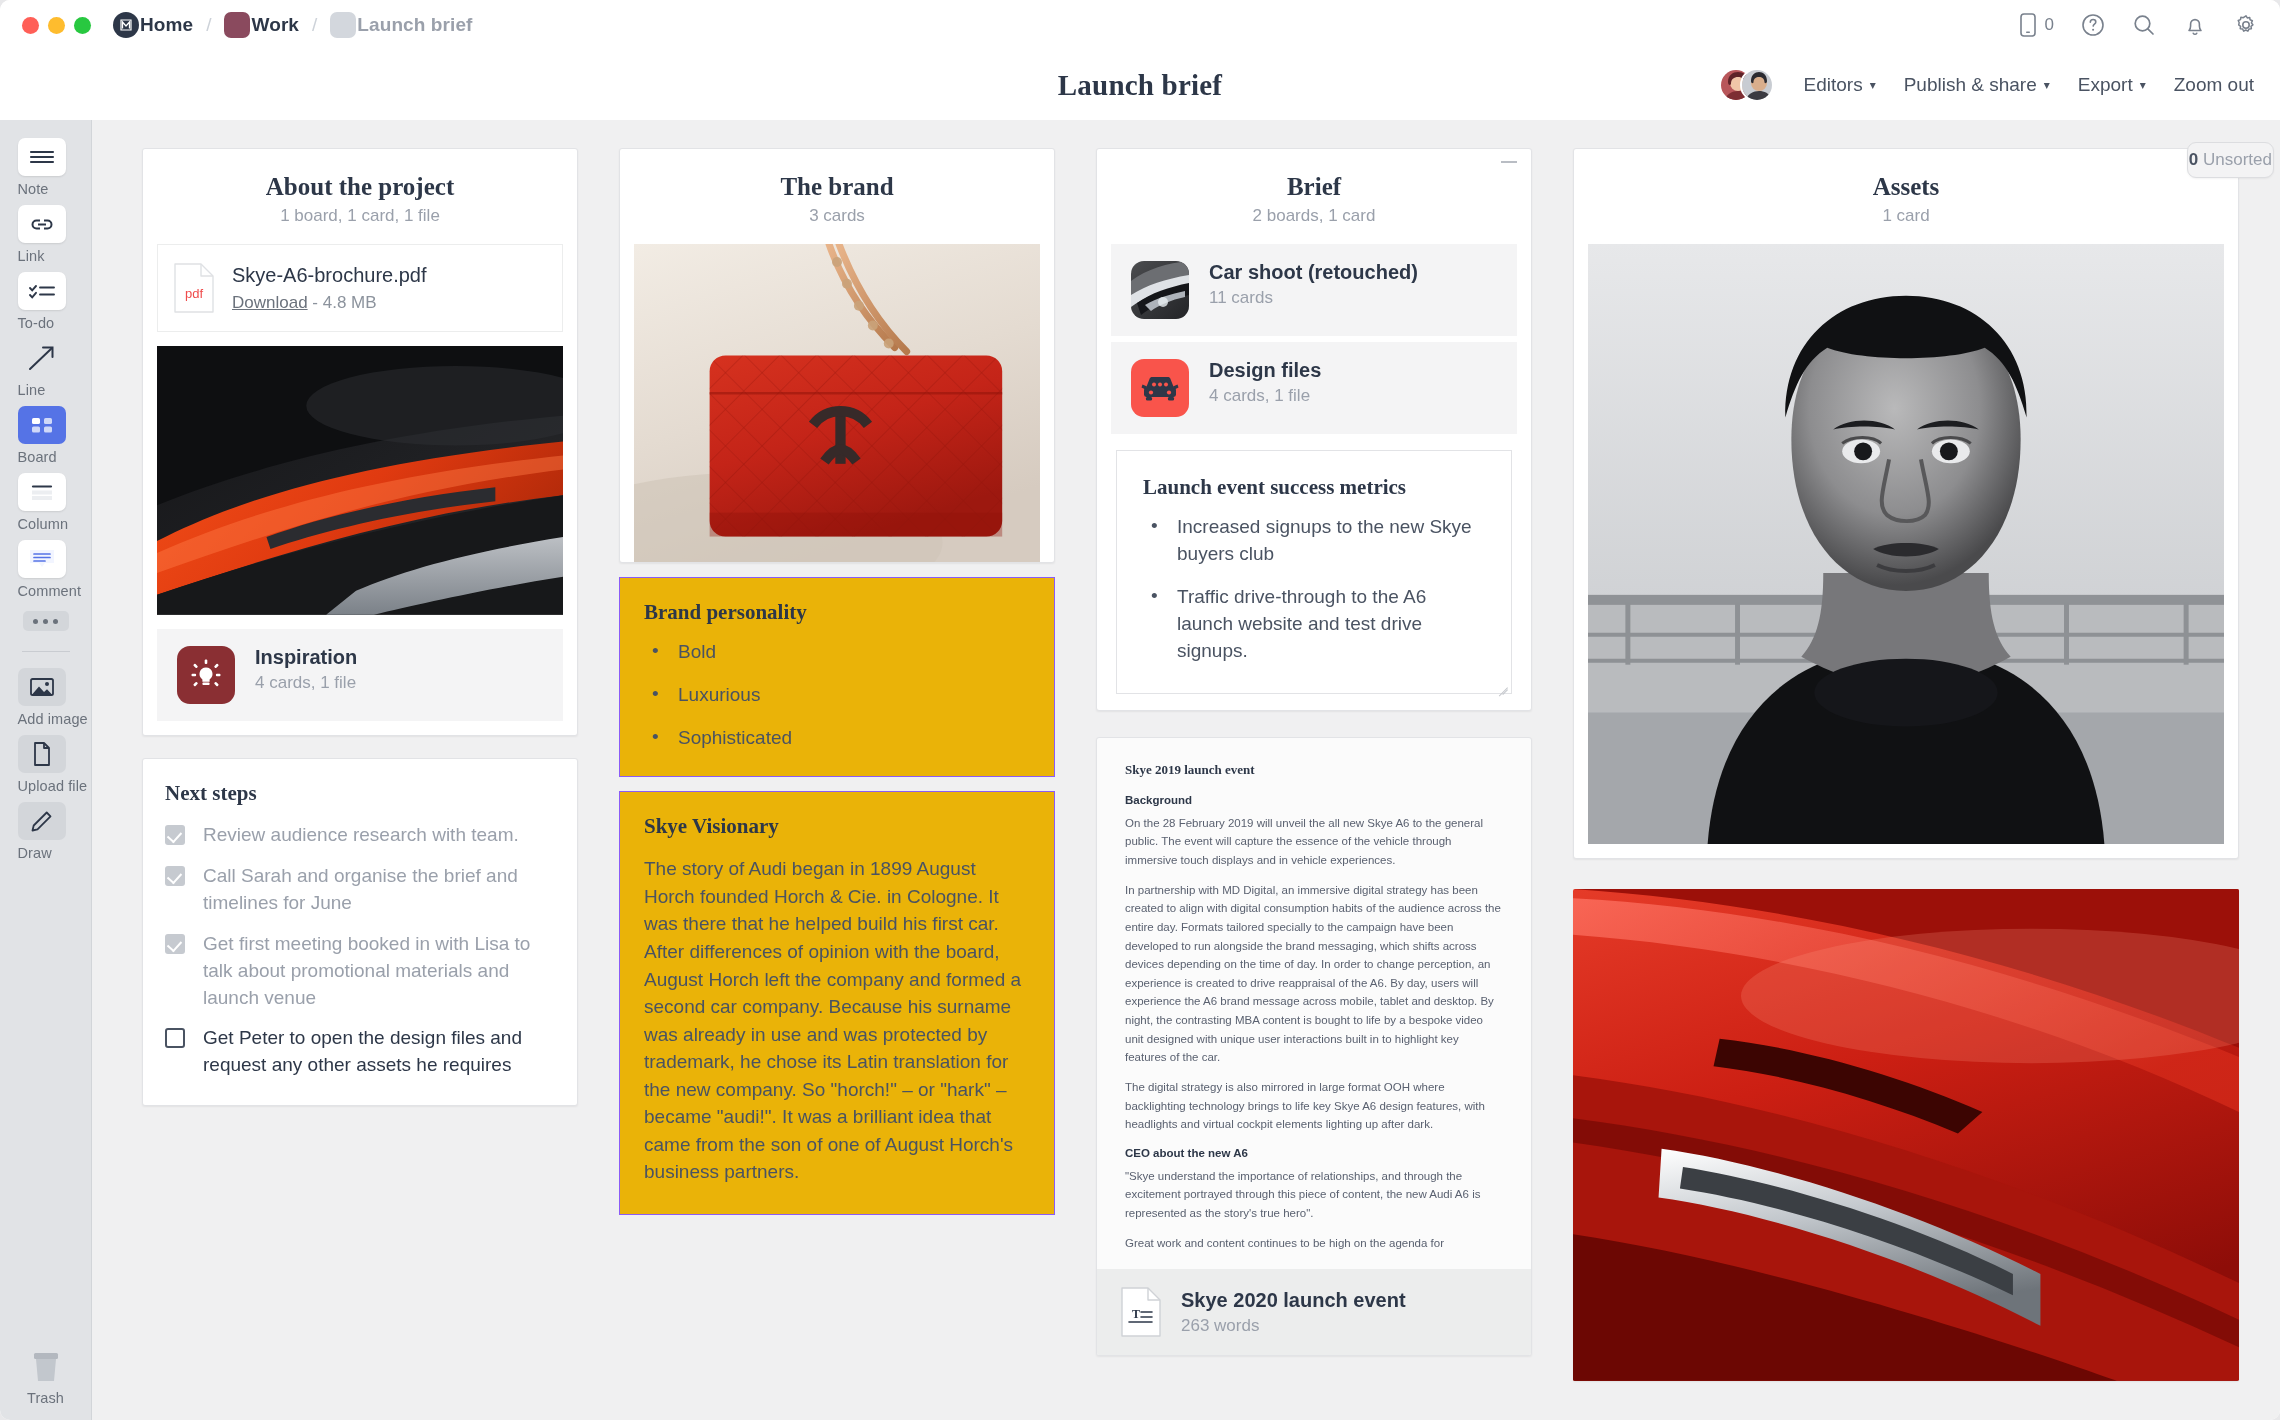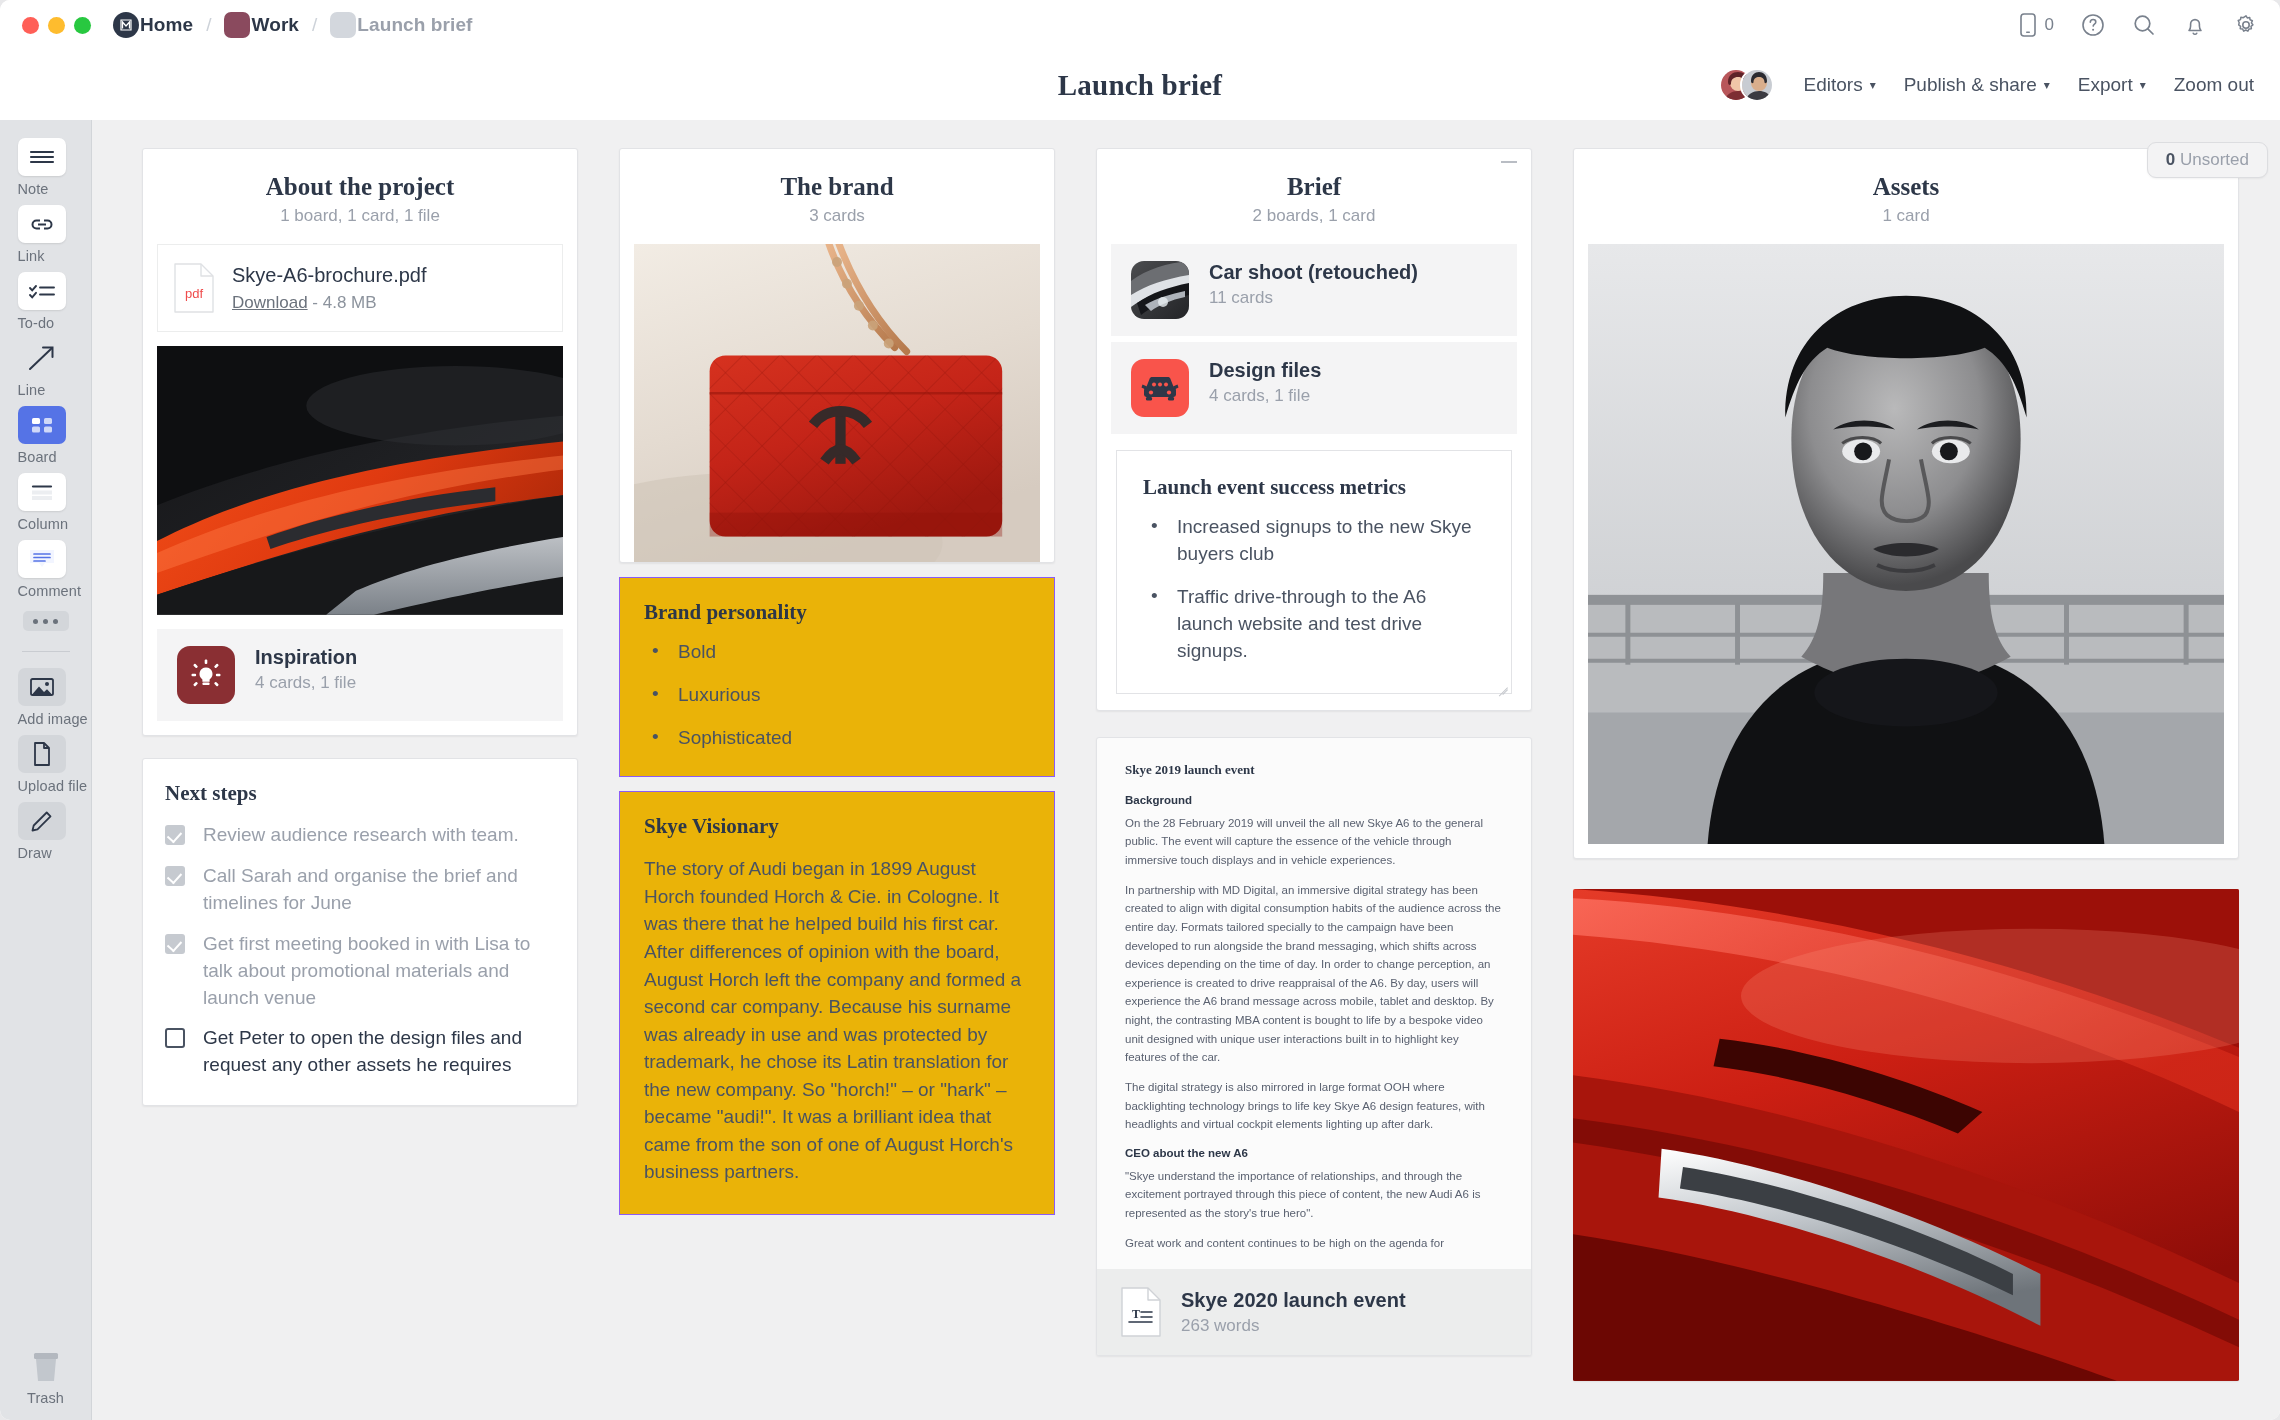--- a/index.html
+++ b/index.html
@@ -109,23 +109,23 @@
     display: flex; flex-direction: column; align-items: center; cursor: pointer;
   }
 
   
   .canvas {
     position: absolute; left: 92px; top: 120px; right: 0; bottom: 0;
     background: #f0f0f1;
     overflow: hidden;
   }
   .unsorted {
-    position: absolute; right: 12px; top: 22px;
+    position: absolute; right: 6px; top: 22px;
     background: #f3f3f4; border: 1px solid #dcdde0; border-radius: 9px;
-    padding: 7px 18px; font-size: 17px; color: #9aa0ab;
+    padding: 7px 1px; font-size: 17px; color: #9aa0ab;
     box-shadow: 0 1px 2px rgba(0,0,0,.05); z-index: 5; cursor: pointer;
   }
   .unsorted b { color: #4a5362; font-weight: bold; }
 
   .cols {
     position: absolute; left: 0; top: 0; right: 0; bottom: 0;
     display: flex; gap: 0; padding: 28px 0 0 50px;
   }
   .col { width: 436px; margin-right: 41px; }
   .col.wide { width: 666px; }

